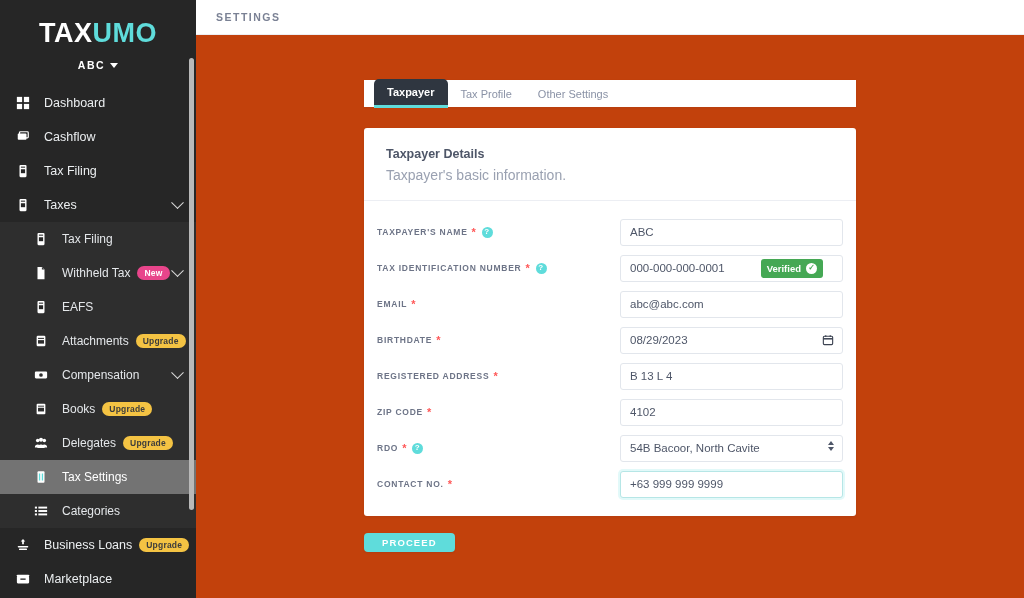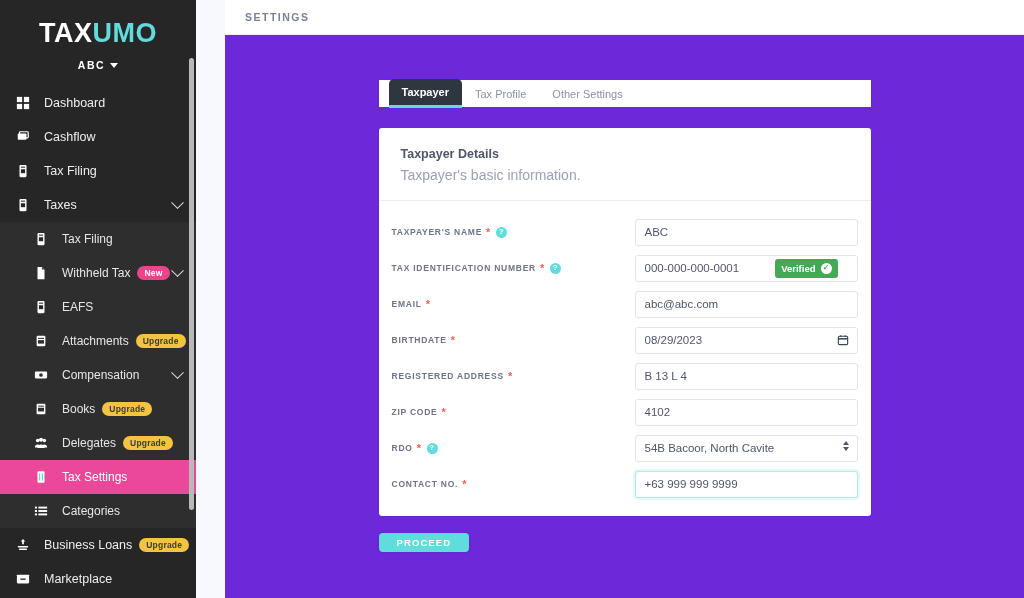--- a/index.html
+++ b/index.html
@@ -55,21 +55,21 @@
     cursor: pointer;
     position: relative;
   }
   .nav-item.sub {
     background: #2e2e2e;
     padding-left: 32px;
     color: #e4e7ea;
     font-size: 12px;
   }
   .nav-item.sub.active {
-    background: #ec4899;
+    background: #737373;
     color: #ffffff;
   }
   .nav-item .ico {
     width: 18px; height: 16px;
     margin-right: 12px;
     display: inline-flex; align-items: center; justify-content: center;
     color: #ffffff;
     flex: 0 0 18px;
   }
   .nav-item.sub .ico { margin-right: 12px; }
@@ -94,24 +94,23 @@
   }
   .sb-track {
     position: absolute; right: 2px; top: 58px;
     width: 5px; height: 452px;
     background: #b9b9b9; border-radius: 3px;
   }
 
   
   .main {
     flex: 1; height: 598px;
-    background: #6d28d9;
+    background: #c2410c;
     display: flex; flex-direction: column;
     overflow: hidden;
-    margin-left: 29px;
   }
   .topbar {
     height: 35px; background: #ffffff;
     display: flex; align-items: center;
     padding-left: 20px;
     border-bottom: 1px solid #eceef3;
     flex: 0 0 35px;
   }
   .topbar-title {
     font-size: 10.5px; font-weight: bold;

